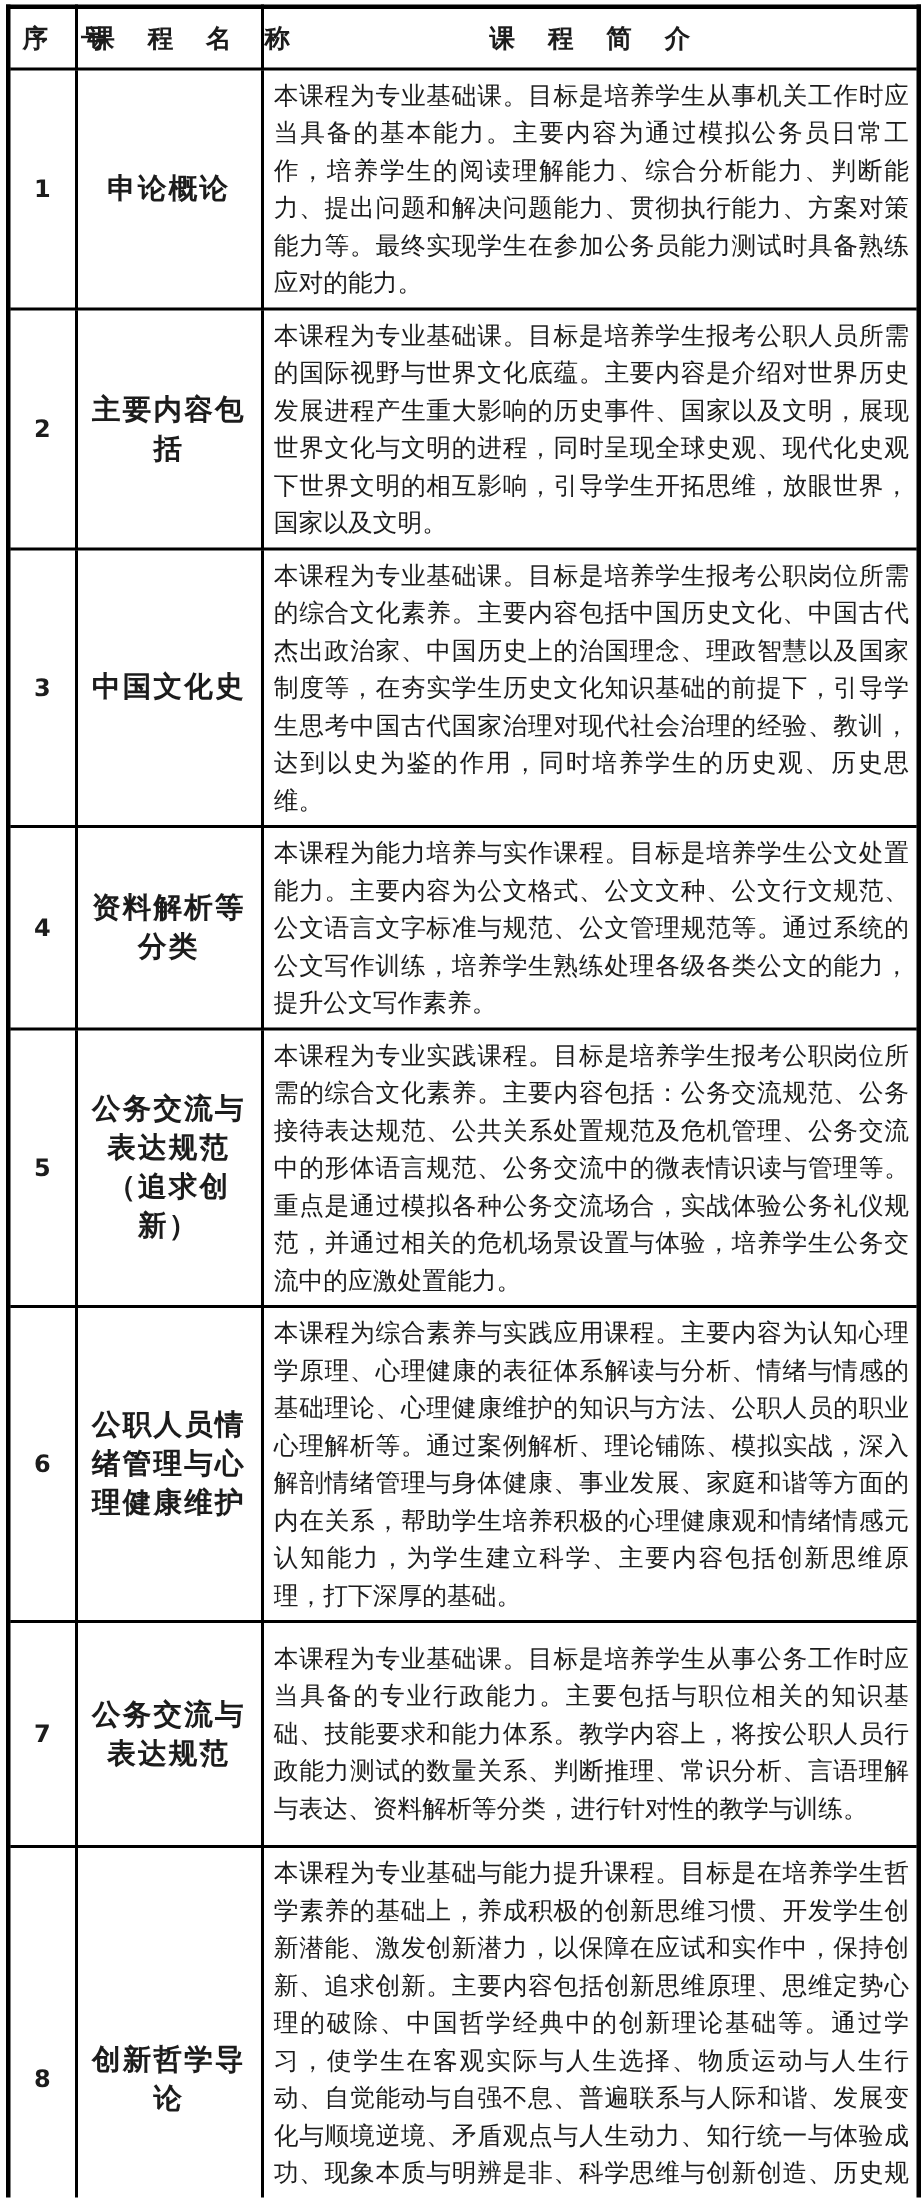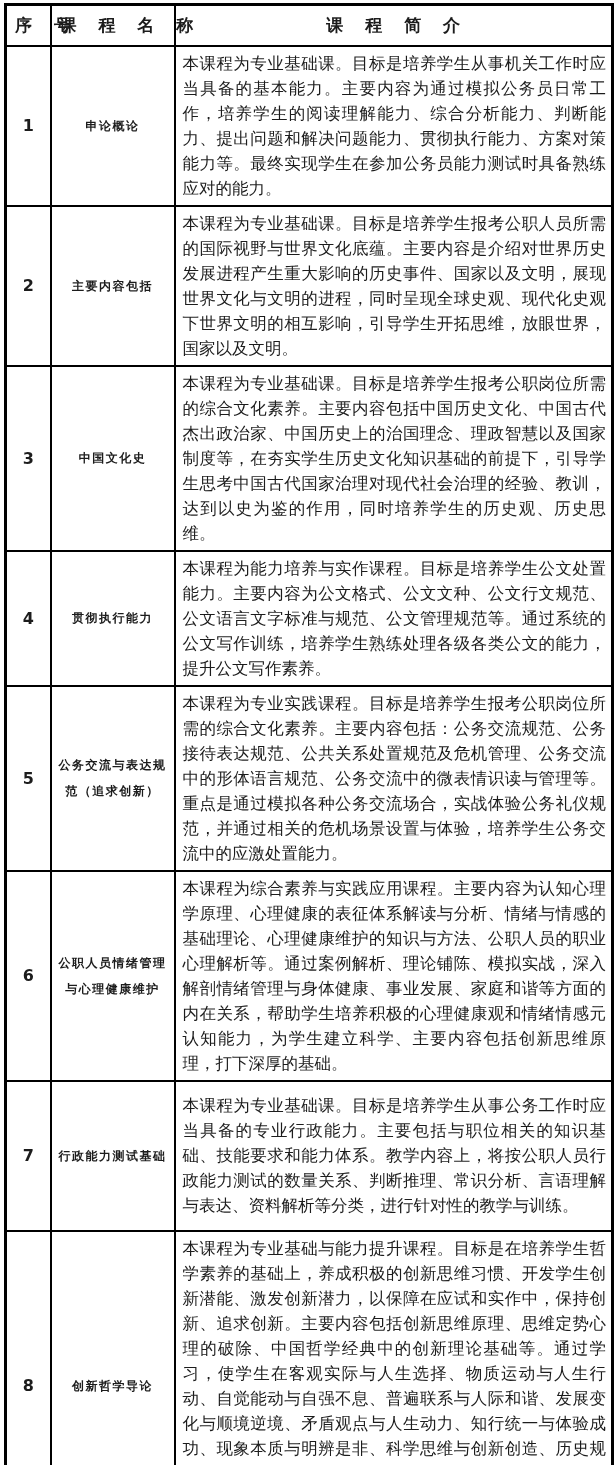--- a/index.html
+++ b/index.html
@@ -37,21 +37,21 @@
     white-space: nowrap;
   }
   td.cell-no {
     text-align: center;
     font-weight: bold;
     font-size: 16px;
   }
   td.cell-name {
     text-align: center;
     font-weight: bold;
-    font-size: 12px;
+    font-size: 19px;
     line-height: 26px;
     letter-spacing: 1.5px;
     padding: 2px 6px;
     margin-left: 26px;
   }
   td.cell-desc {
     font-size: 16.5px;
     line-height: 25px;
     text-align: justify;
     text-justify: inter-ideograph;
@@ -97,36 +97,36 @@
         <td class="cell-name">主要内容包括</td>
         <td class="cell-desc">本课程为专业基础课。目标是培养学生报考公职人员所需的国际视野与世界文化底蕴。主要内容是介绍对世界历史发展进程产生重大影响的历史事件、国家以及文明，展现世界文化与文明的进程，同时呈现全球史观、现代化史观下世界文明的相互影响，引导学生开拓思维，放眼世界，国家以及文明。</td>
       </tr>
       <tr class="r2">
         <td class="cell-no">3</td>
         <td class="cell-name">中国文化史</td>
         <td class="cell-desc">本课程为专业基础课。目标是培养学生报考公职岗位所需的综合文化素养。主要内容包括中国历史文化、中国古代杰出政治家、中国历史上的治国理念、理政智慧以及国家制度等，在夯实学生历史文化知识基础的前提下，引导学生思考中国古代国家治理对现代社会治理的经验、教训，达到以史为鉴的作用，同时培养学生的历史观、历史思维。</td>
       </tr>
       <tr class="r3">
         <td class="cell-no">4</td>
-        <td class="cell-name">贯彻执行能力</td>
+        <td class="cell-name">资料解析等分类</td>
         <td class="cell-desc">本课程为能力培养与实作课程。目标是培养学生公文处置能力。主要内容为公文格式、公文文种、公文行文规范、公文语言文字标准与规范、公文管理规范等。通过系统的公文写作训练，培养学生熟练处理各级各类公文的能力，提升公文写作素养。</td>
       </tr>
       <tr class="r4">
         <td class="cell-no">5</td>
         <td class="cell-name">公务交流与表达规范（追求创新）</td>
         <td class="cell-desc">本课程为专业实践课程。目标是培养学生报考公职岗位所需的综合文化素养。主要内容包括：公务交流规范、公务接待表达规范、公共关系处置规范及危机管理、公务交流中的形体语言规范、公务交流中的微表情识读与管理等。重点是通过模拟各种公务交流场合，实战体验公务礼仪规范，并通过相关的危机场景设置与体验，培养学生公务交流中的应激处置能力。</td>
       </tr>
       <tr class="r5">
         <td class="cell-no">6</td>
         <td class="cell-name">公职人员情绪管理与心理健康维护</td>
         <td class="cell-desc">本课程为综合素养与实践应用课程。主要内容为认知心理学原理、心理健康的表征体系解读与分析、情绪与情感的基础理论、心理健康维护的知识与方法、公职人员的职业心理解析等。通过案例解析、理论铺陈、模拟实战，深入解剖情绪管理与身体健康、事业发展、家庭和谐等方面的内在关系，帮助学生培养积极的心理健康观和情绪情感元认知能力，为学生建立科学、主要内容包括创新思维原理，打下深厚的基础。</td>
       </tr>
       <tr class="r6">
         <td class="cell-no">7</td>
-        <td class="cell-name">行政能力测试基础</td>
+        <td class="cell-name">公务交流与表达规范</td>
         <td class="cell-desc">本课程为专业基础课。目标是培养学生从事公务工作时应当具备的专业行政能力。主要包括与职位相关的知识基础、技能要求和能力体系。教学内容上，将按公职人员行政能力测试的数量关系、判断推理、常识分析、言语理解与表达、资料解析等分类，进行针对性的教学与训练。</td>
       </tr>
       <tr class="r7">
         <td class="cell-no">8</td>
         <td class="cell-name">创新哲学导论</td>
         <td class="cell-desc">本课程为专业基础与能力提升课程。目标是在培养学生哲学素养的基础上，养成积极的创新思维习惯、开发学生创新潜能、激发创新潜力，以保障在应试和实作中，保持创新、追求创新。主要内容包括创新思维原理、思维定势心理的破除、中国哲学经典中的创新理论基础等。通过学习，使学生在客观实际与人生选择、物质运动与人生行动、自觉能动与自强不息、普遍联系与人际和谐、发展变化与顺境逆境、矛盾观点与人生动力、知行统一与体验成功、现象本质与明辨是非、科学思维与创新创造、历史规律与人生目标、社会理想与个人理想、理想信念与意志责任等方面，获得全新的思维培育和价值引领，从而永葆创新活力。</td>
       </tr>
     </tbody>
   </table>
 </div>

